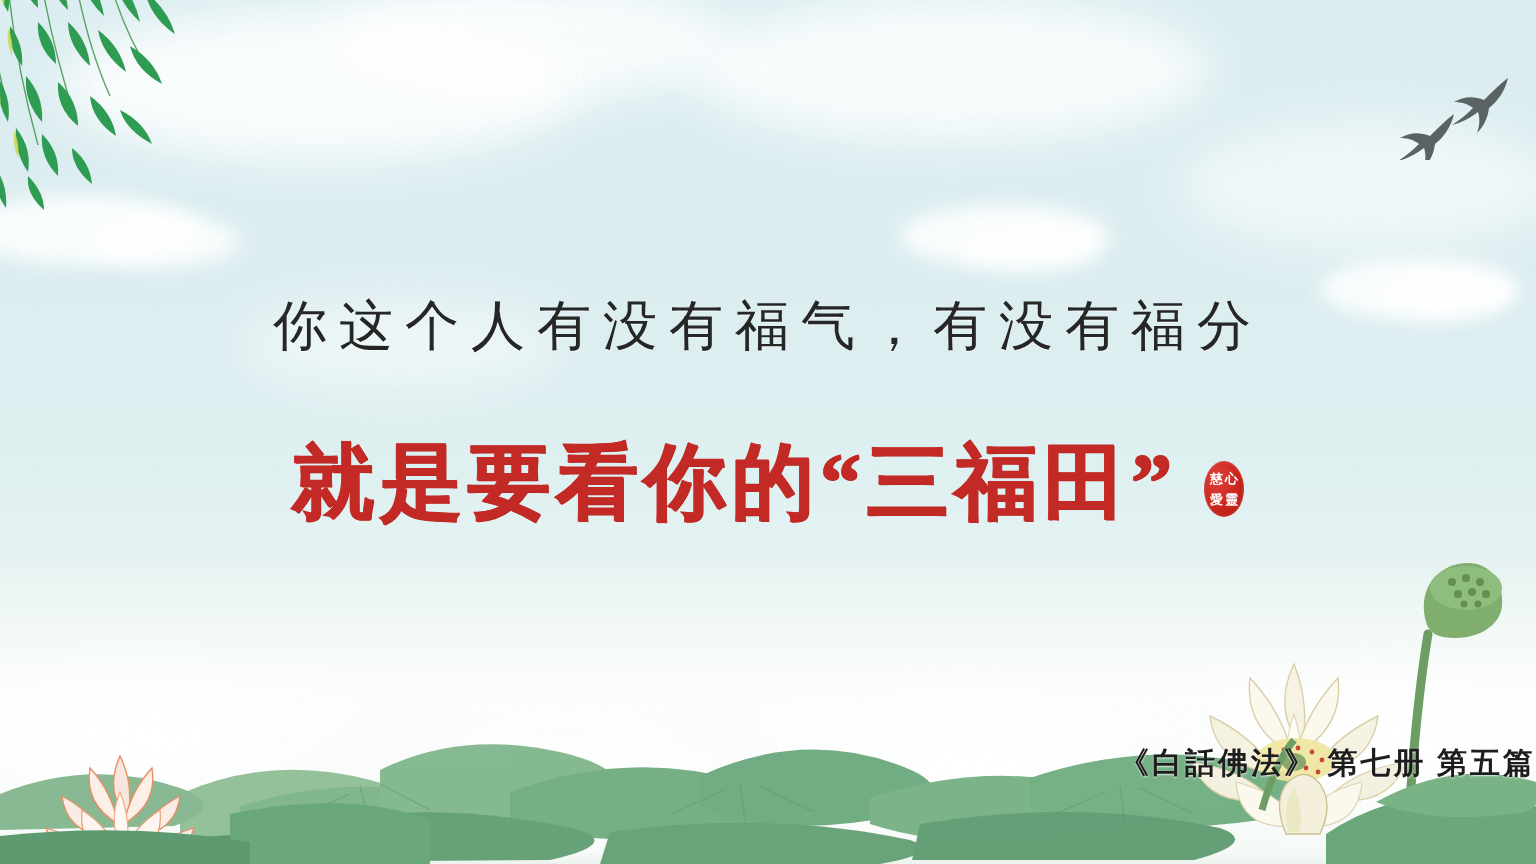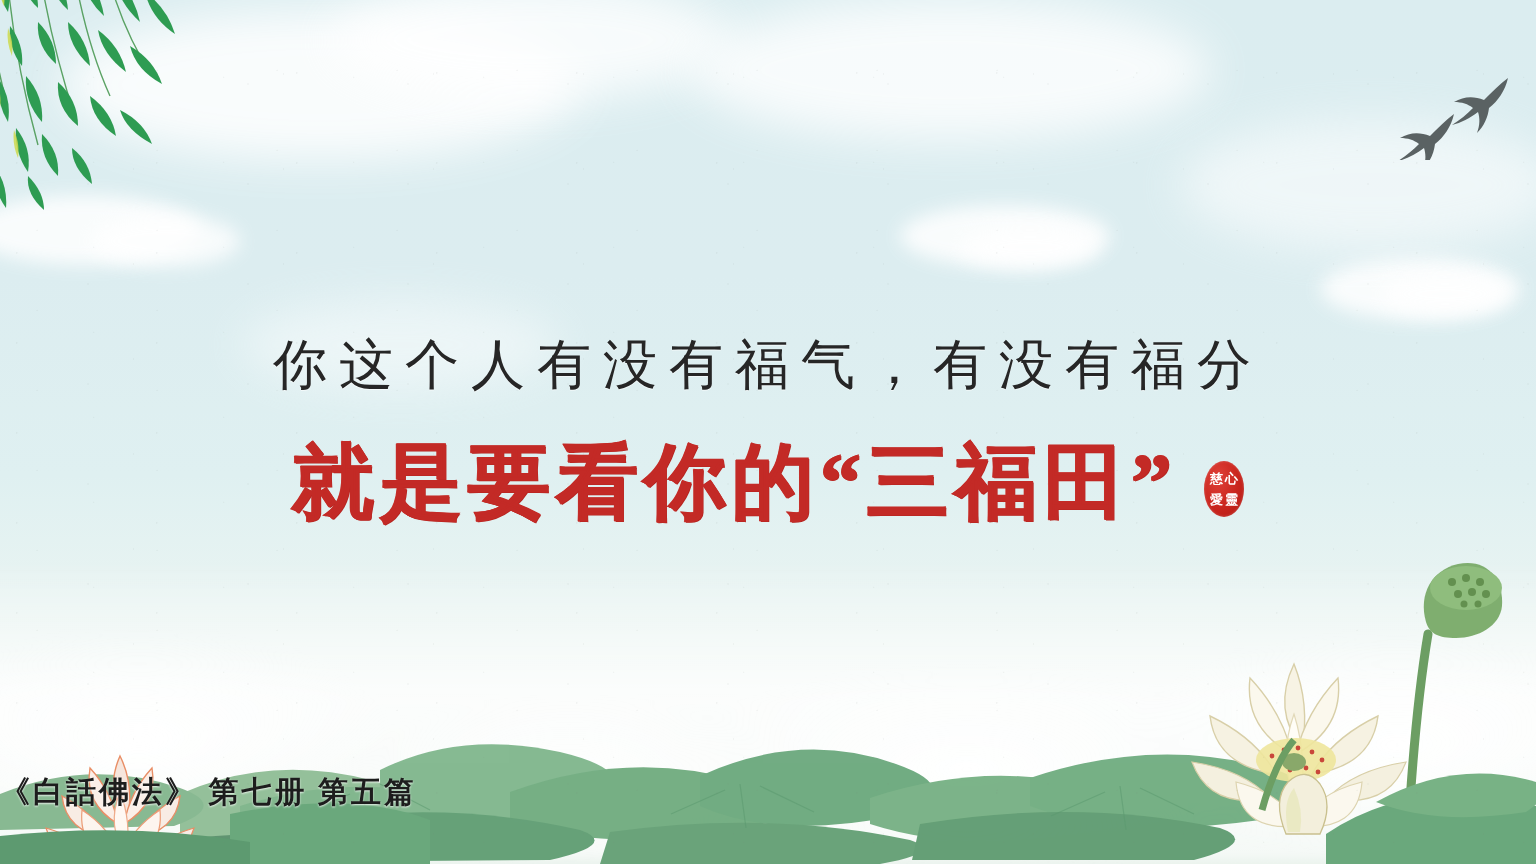--- a/index.html
+++ b/index.html
@@ -43,21 +43,20 @@
 
   
   .line1{
     position:absolute;top:290px;left:0;width:100%;
     text-align:center;
     font-family:"Liberation Serif","DejaVu Serif",serif;
     font-size:54px;letter-spacing:12px;color:#262626;
     font-weight:500;
     text-shadow:0 1px 0 rgba(255,255,255,.55);
     white-space:nowrap;
-    margin-top:39px;
   }
   .line2wrap{
     position:absolute;top:428px;left:0;width:100%;
     display:flex;align-items:center;justify-content:center;gap:26px;
   }
   .line2{
     font-family:"Liberation Serif","DejaVu Serif",serif;
     font-size:82px;font-weight:bold;letter-spacing:6px;
     color:#c32a26;white-space:nowrap;
     -webkit-text-stroke:1px #c32a26;
@@ -74,21 +73,21 @@
   .sealgrid{
     display:grid;grid-template-columns:1fr 1fr;grid-template-rows:1fr 1fr;
     gap:0px;width:30px;height:42px;
   }
   .sealch{
     color:#fff;font-size:13px;line-height:21px;text-align:center;
     font-family:"Liberation Serif","DejaVu Serif",serif;font-weight:bold;
   }
 
   .caption{
-    position:absolute;top:772px;left:0;width:100%;text-align:left;
+    position:absolute;top:743px;left:0;width:100%;text-align:right;
     font-family:"Liberation Serif","DejaVu Serif",serif;
     font-size:30px;color:#1d1d1d;letter-spacing:3px;font-weight:600;
     text-shadow:0 1px 2px rgba(255,255,255,.8);
     white-space:nowrap;
   }
 
   
   .deco{position:absolute;pointer-events:none;}
   #willow{left:-20px;top:-30px;width:290px;height:240px;}
   #swallows{right:6px;top:70px;width:140px;height:90px;}

